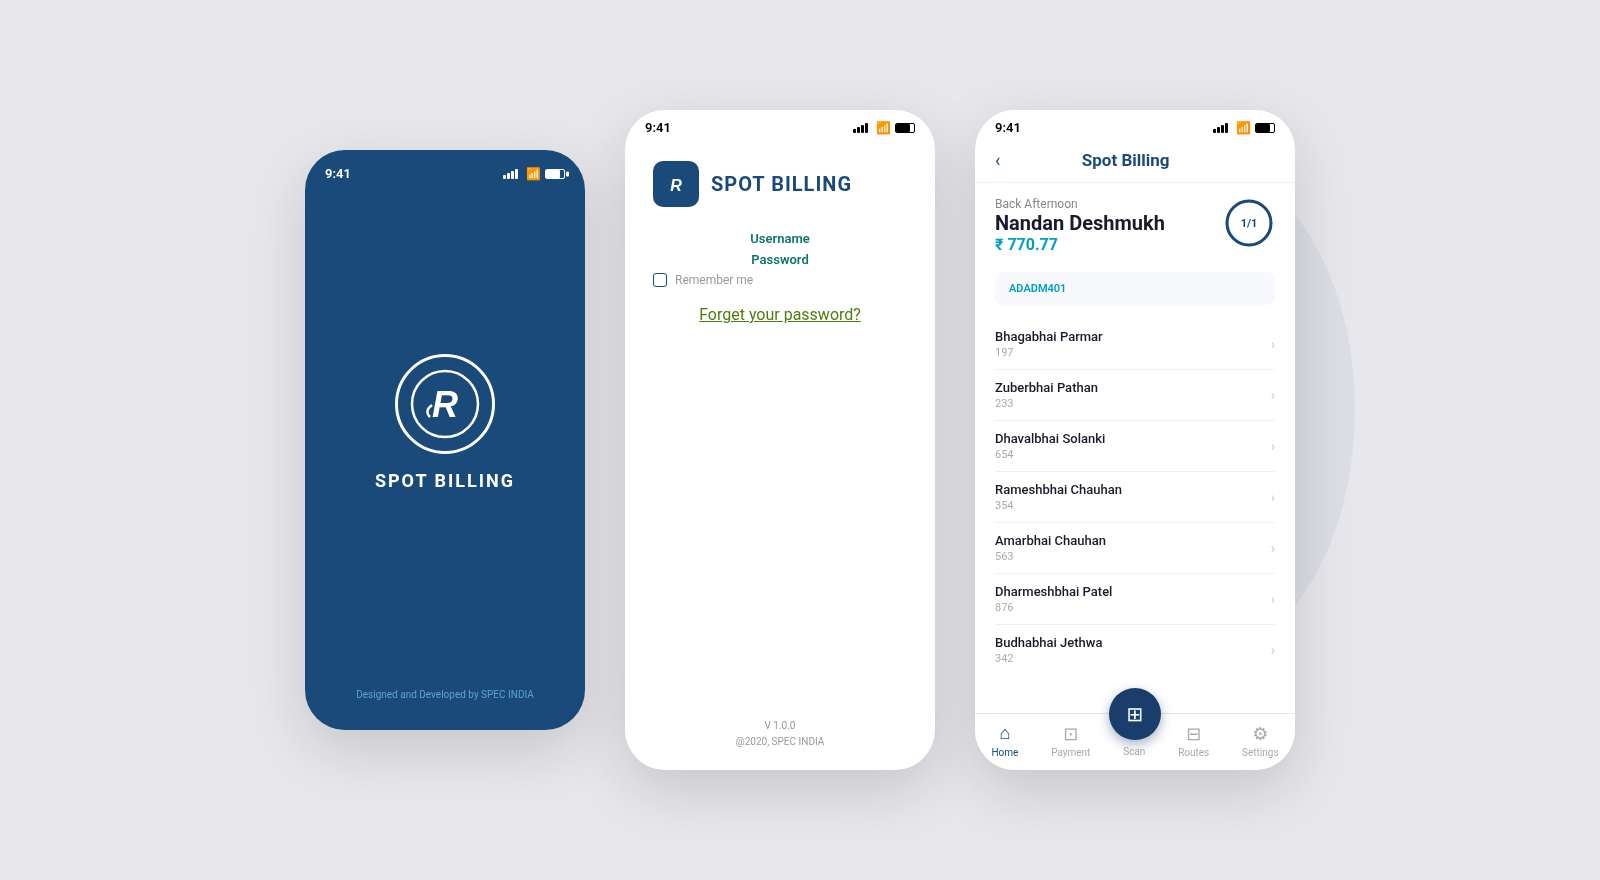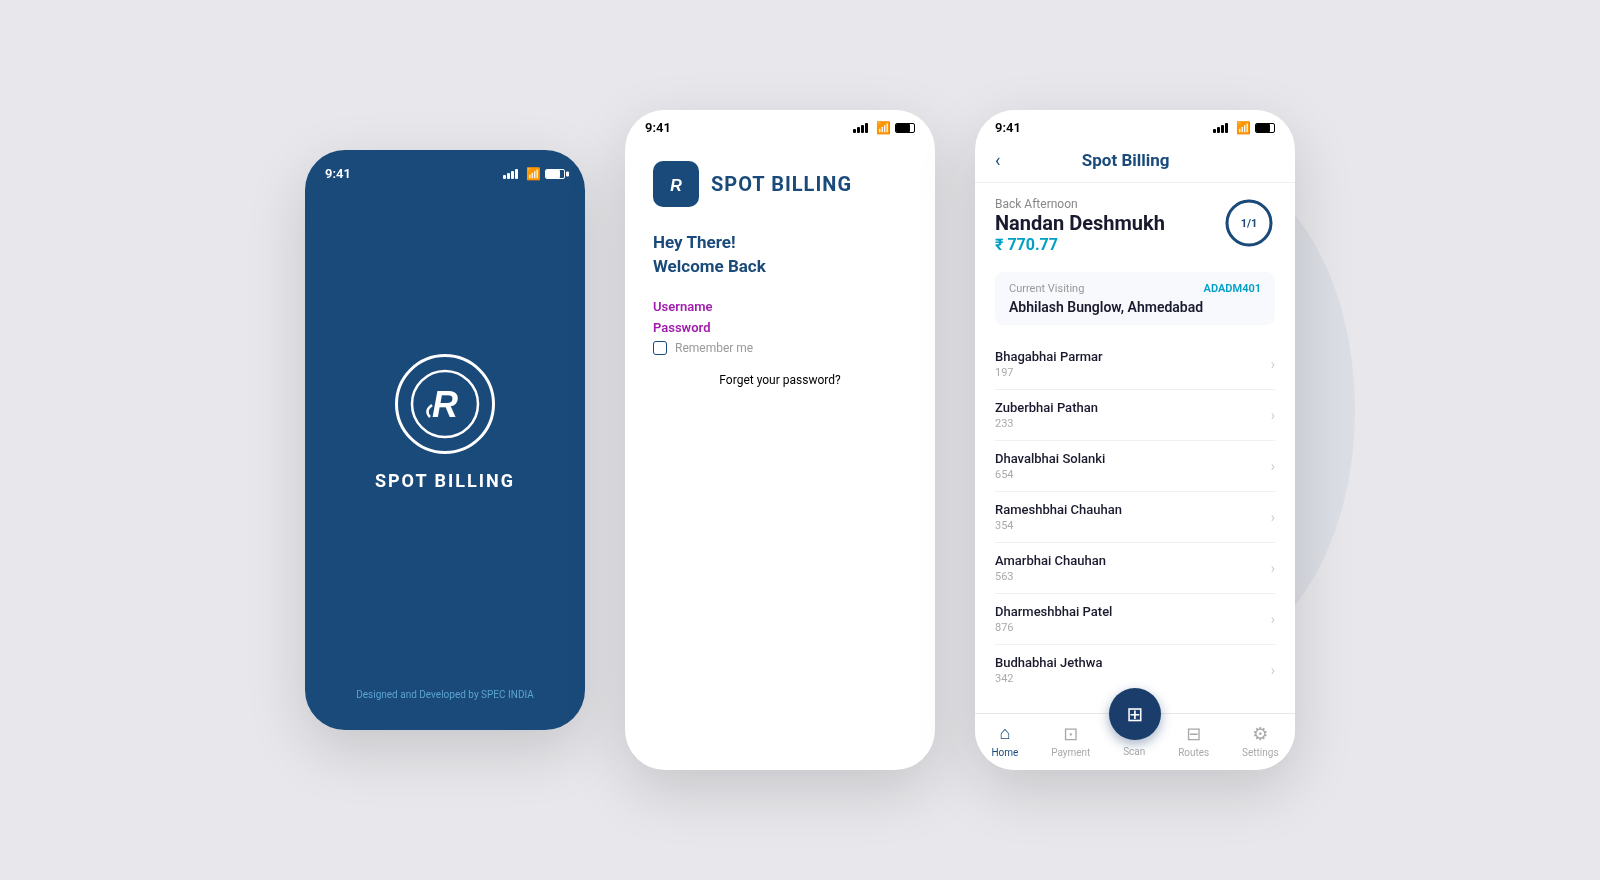--- a/index.html
+++ b/index.html
@@ -164,24 +164,25 @@
       letter-spacing: 1px;
     }
     .hey-there {
       color: #1a4a7a;
       font-size: 17px;
       font-weight: 700;
       line-height: 1.4;
       margin-bottom: 20px;
     }
     .field-label {
-      color: #a21caf;
+      color: #0f766e;
       font-size: 13px;
       font-weight: 600;
       margin-bottom: 6px;
+      text-align: center;
     }
     .field-input {
       width: 100%;
       border: 1.5px solid #d0d5dd;
       border-radius: 8px;
       padding: 10px 12px;
       font-size: 13px;
       color: #999;
       margin-bottom: 14px;
       outline: none;
@@ -210,22 +211,23 @@
       border-radius: 8px;
       padding: 14px;
       font-size: 14px;
       font-weight: 700;
       letter-spacing: 2px;
       cursor: pointer;
       margin-bottom: 16px;
     }
     .forgot-link {
       text-align: center;
-      color: #000000;
-      font-size: 12px;
+      color: #4d7c0f;
+      font-size: 16px;
+      text-decoration: underline;
       display: block;
       cursor: pointer;
     }
     .phone2-footer {
       text-align: center;
       color: #999;
       font-size: 10px;
       padding-bottom: 20px;
       line-height: 1.6;
     }
@@ -470,37 +472,37 @@
       <div class="login-logo-row">
         <div class="login-logo-box">
           <svg width="28" height="28" viewBox="0 0 28 28">
             <rect width="28" height="28" rx="6" fill="#1a4a7a"></rect>
             <text x="50%" y="60%" dominant-baseline="middle" text-anchor="middle" fill="white" font-size="16" font-weight="900" font-style="italic" font-family="Arial">R</text>
           </svg>
         </div>
         <span class="spot-billing-text">SPOT BILLING</span>
       </div>
 
-      <div class="hey-there">
-        <span>Hey There!</span><br>
-        <span>Welcome Back</span>
-      </div>
 
       <div class="field-label">Username</div>
 
       <div class="field-label">Password</div>
 
       <div class="remember-row">
         <div class="remember-checkbox"></div>
         <span class="remember-label">Remember me</span>
       </div>
 
       <a class="forgot-link">Forget your password?</a>
     </div>
 
+    <div class="phone2-footer">
+      <span>V 1.0.0</span><br>
+      <span>@2020, SPEC INDIA</span>
+    </div>
   </div>
 
   <div class="phone-frame phone3">
     <div class="status-bar light">
       <span class="time-text" style="color:#000;">9:41</span>
       <div class="status-icons">
         <div class="signal-bars">
           <div class="signal-bar" style="height:4px;background:#000;"></div>
           <div class="signal-bar" style="height:6px;background:#000;"></div>
           <div class="signal-bar" style="height:8px;background:#000;"></div>
@@ -529,24 +531,20 @@
         <div class="circle-progress">
           <svg width="52" height="52" viewBox="0 0 52 52">
             <circle cx="26" cy="26" r="22" fill="none" stroke="#e0e0e0" stroke-width="3"></circle>
             <circle cx="26" cy="26" r="22" fill="none" stroke="#1a4a7a" stroke-width="3" stroke-dasharray="138" stroke-dashoffset="0"></circle>
           </svg>
           <span class="circle-label">1/1</span>
         </div>
       </div>
 
       <div class="current-visiting-card">
-        <div>
-          <div class="cv-label">Current Visiting</div>
-          <div class="cv-name">Abhilash Bunglow, Ahmedabad</div>
-        </div>
         <span class="cv-code">ADADM401</span>
       </div>
 
       <ul class="customer-list" id="customer-list">
           <li class="customer-item">
       <div>
         <div class="customer-name">Bhagabhai Parmar</div>
         <div class="customer-num">197</div>
       </div>
       <span class="chevron-right">›</span>

